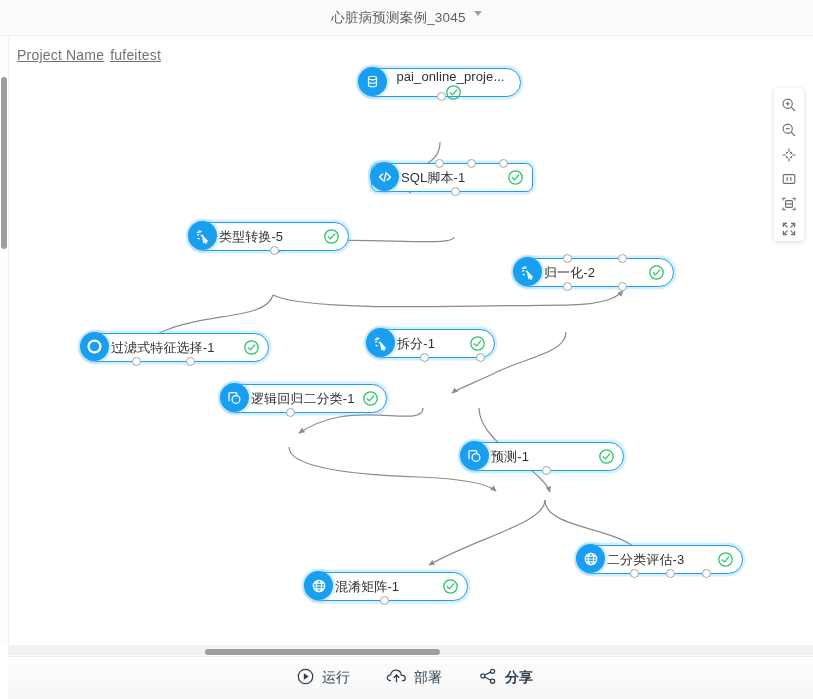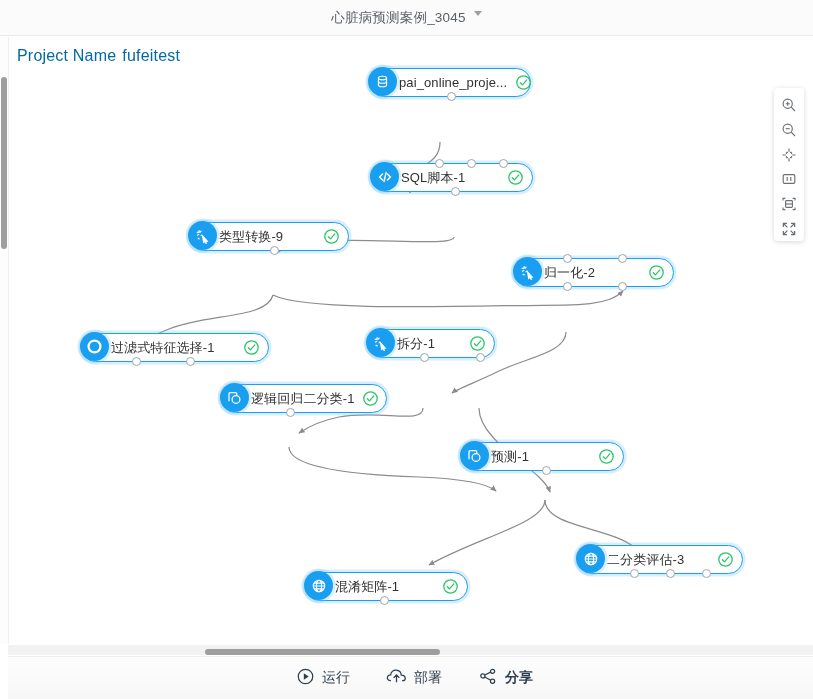--- a/index.html
+++ b/index.html
@@ -33,22 +33,23 @@
   
   .canvas-wrap {
     position: absolute; left: 8px; top: 37px;
     width: 805px; height: 607px;
     background: #ffffff;
     border-left: 1px solid #f0f0f0;
     overflow: hidden;
   }
   .project-label {
     position: absolute; left: 8px; top: 10px;
-    font-size: 16px; color: #0369a1; letter-spacing: .2px;
+    font-size: 14px; color: #737373; letter-spacing: .2px;
     white-space: nowrap;
+    text-decoration: underline;
   }
   .project-label .pname { margin-left: 6px; }
 
   
   .vscroll-track {
     position: absolute; left: 0px; top: 37px; width: 8px; height: 607px;
     background: #fdfdfd;
   }
   .vscroll-thumb {
     position: absolute; left: 1px; top: 40px; width: 6px; height: 172px;
@@ -159,38 +160,38 @@
           <path d="M 557 295 C 557 315, 520 320, 490 334 C 470 344, 448 352, 443 356" fill="none" stroke="#8c8c8c" stroke-width="1.25" marker-end="url(#arrow)"></path>
           <path d="M 414 371 C 414 388, 370 372, 330 380 C 310 384, 296 392, 290 396" fill="none" stroke="#8c8c8c" stroke-width="1.25" marker-end="url(#arrow)"></path>
           <path d="M 470 371 C 470 398, 508 420, 530 440 C 538 448, 540 452, 541 455" fill="none" stroke="#8c8c8c" stroke-width="1.25" marker-end="url(#arrow)"></path>
           <path d="M 280 410 C 280 432, 350 438, 410 440 C 460 442, 480 448, 487 454" fill="none" stroke="#8c8c8c" stroke-width="1.25" marker-end="url(#arrow)"></path>
           <path d="M 536 463 C 536 486, 470 500, 420 528, 400 545, 383 570" fill="none" stroke="#8c8c8c" stroke-width="1.25" marker-end="url(#arrow)"></path>
           <path d="M 536 463 C 536 490, 600 490, 625 510 C 638 520, 645 526, 648 530" fill="none" stroke="#8c8c8c" stroke-width="1.25" marker-end="url(#arrow)"></path>
         </g>
     </svg>
 
     <div id="nodes-layer">
-        <div class="node" style="left: 360px; top: 31px; width: 162px;">
+        <div class="node" style="left: 350px; top: 31px; width: 162px; flex-direction: column;">
           <span class="node-icon">
             <svg width="15" height="15" viewBox="0 0 16 16" fill="none" stroke="#fff" stroke-width="1.25">
               <ellipse cx="8" cy="4.3" rx="4.3" ry="1.9"></ellipse>
               <path d="M3.7 4.3 v7.4 C3.7 12.8 5.6 13.6 8 13.6 C10.4 13.6 12.3 12.8 12.3 11.7 V4.3"></path>
               <path d="M3.7 8 C3.7 9.1 5.6 9.9 8 9.9 C10.4 9.9 12.3 9.1 12.3 8"></path>
             </svg>
           </span>
           <span class="node-label">pai_online_proje...</span>
           <span class="node-status">
             <svg width="17" height="17" viewBox="0 0 18 18" fill="none" stroke="#2bc46a" stroke-width="1.35">
               <circle cx="9" cy="9" r="7.1"></circle>
               <path d="M5.6 9.2 L7.9 11.5 L12.5 6.3" stroke-linecap="round" stroke-linejoin="round"></path>
             </svg>
           </span>
           <span class="port bottom" style="left: 76.5px;"></span>
         </div>
-        <div class="node" style="left: 362px; top: 126px; width: 162px;">
+        <div class="node" style="left: 362px; top: 126px; width: 162px; border-radius: 7px;">
           <span class="node-icon">
             <svg width="16" height="16" viewBox="0 0 16 16" fill="none" stroke="#fff" stroke-width="1.45" stroke-linecap="round" stroke-linejoin="round">
               <path d="M5.6 4.9 L2.6 8 L5.6 11.1"></path>
               <path d="M10.4 4.9 L13.4 8 L10.4 11.1"></path>
               <path d="M9.1 3.6 L7 12.4"></path>
             </svg>
           </span>
           <span class="node-label">SQL脚本-1</span>
           <span class="node-status">
             <svg width="17" height="17" viewBox="0 0 18 18" fill="none" stroke="#2bc46a" stroke-width="1.35">
@@ -206,21 +207,21 @@
         <div class="node" style="left: 180px; top: 185px; width: 160px;">
           <span class="node-icon">
             <svg width="16" height="16" viewBox="0 0 16 16" fill="none">
               <g stroke="#fff" stroke-width="1.2" stroke-linecap="round">
                 <path d="M4.1 2.6 v1.6 M2.2 4.3 h1.6 M6.1 3.1 l-.9 1 M2.6 7.1 l1.1 -.7"></path>
                 <path d="M3.0 10.3 l1.2 .6 M7.2 7.3 l-1.1 .5"></path>
               </g>
               <path d="M6.6 6.1 L13.4 13.6 L11.3 13.9 L12.2 15.4 L10.7 15.9 L9.8 14.3 L8.3 15.4 Z" fill="#fff"></path>
             </svg>
           </span>
-          <span class="node-label">类型转换-9</span>
+          <span class="node-label">类型转换-5</span>
           <span class="node-status">
             <svg width="17" height="17" viewBox="0 0 18 18" fill="none" stroke="#2bc46a" stroke-width="1.35">
               <circle cx="9" cy="9" r="7.1"></circle>
               <path d="M5.6 9.2 L7.9 11.5 L12.5 6.3" stroke-linecap="round" stroke-linejoin="round"></path>
             </svg>
           </span>
           <span class="port bottom" style="left: 79.5px;"></span>
         </div>
         <div class="node" style="left: 505px; top: 221px; width: 160px;">
           <span class="node-icon">

